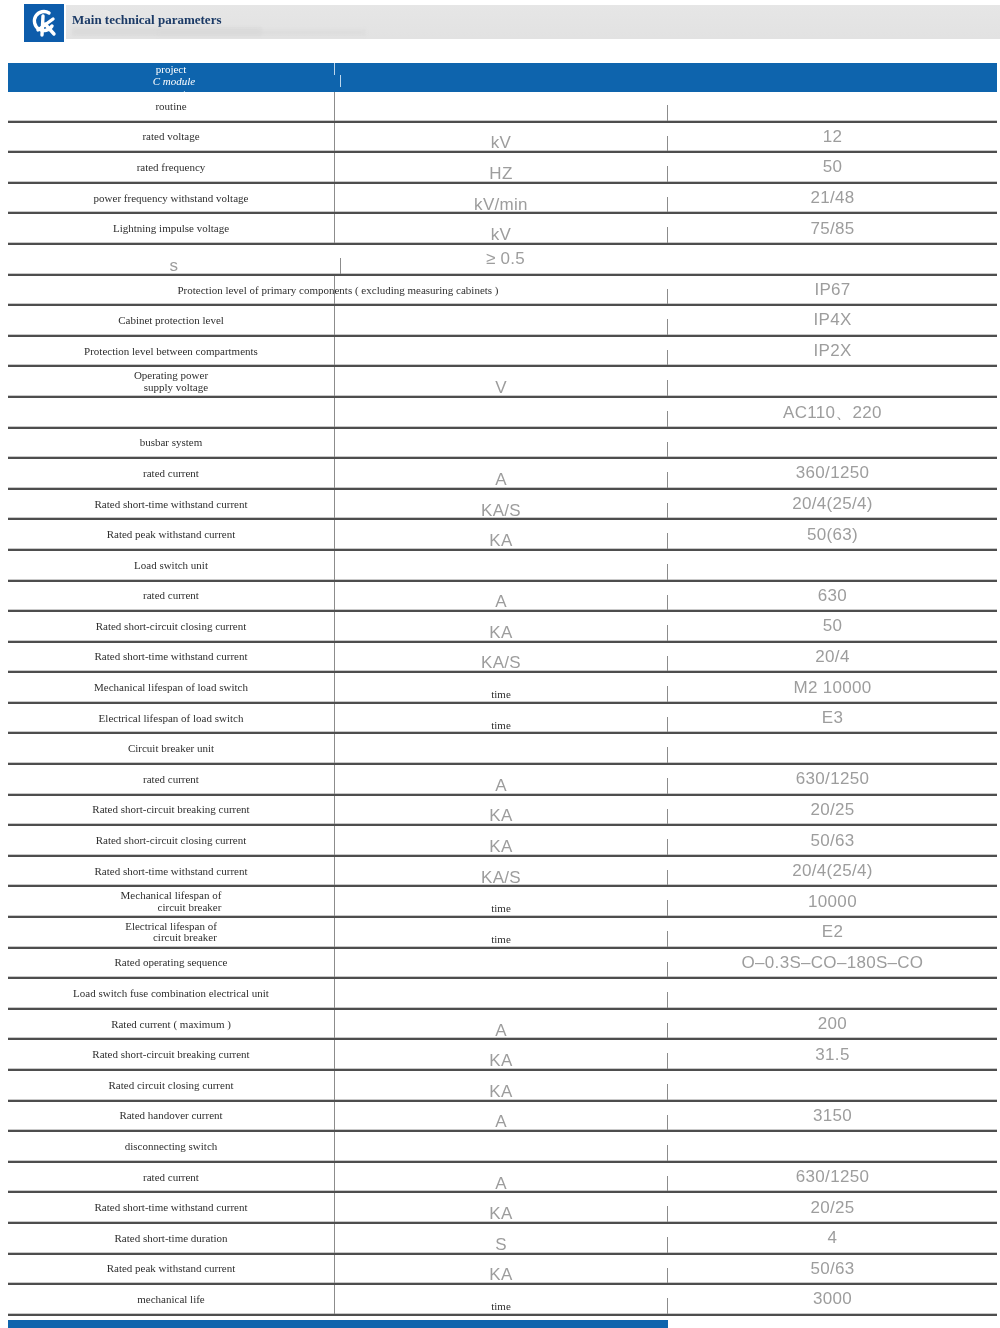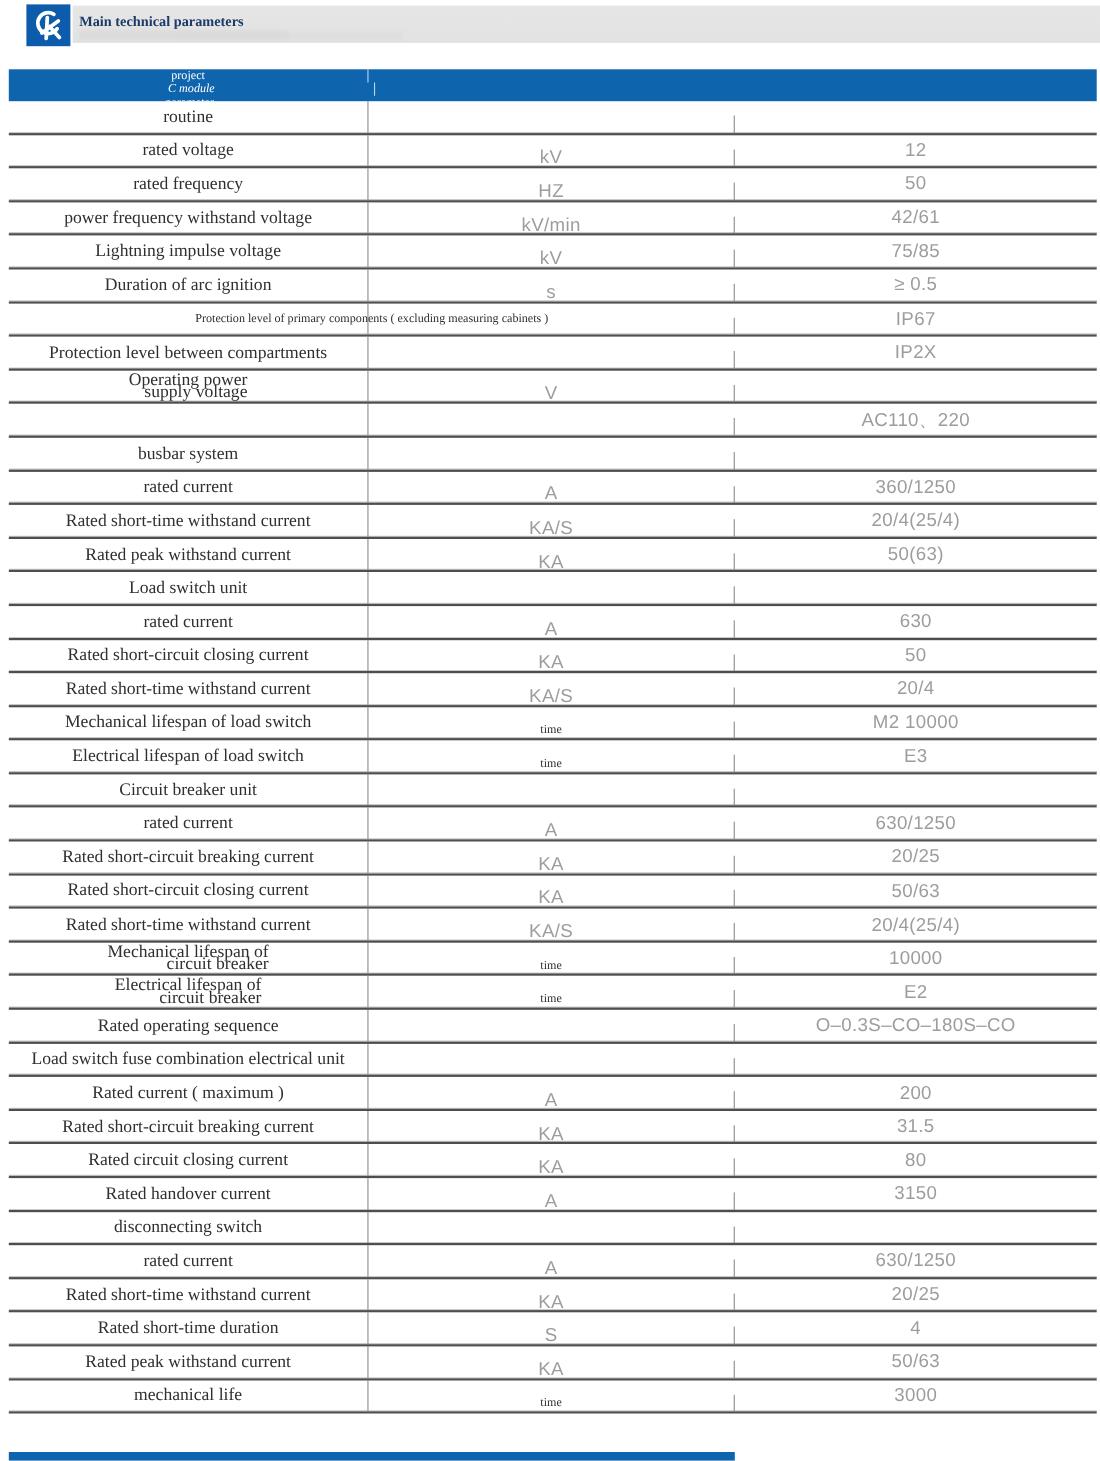--- a/index.html
+++ b/index.html
@@ -46,21 +46,21 @@
   .row{
     display:flex;height:30.6px;box-sizing:border-box;position:relative;
     border-bottom:2px solid #4e4e4e;
     box-shadow:inset 0 -3px 0 -2px #c9c9c9;
   }
   .cell{
     box-sizing:border-box;display:flex;align-items:center;justify-content:center;
     text-align:center;overflow:visible;
   }
   .cell.project{width:327px;border-right:1px solid #8c8c8c;
-    font-size:16px;color:#2f2f2f;line-height:11px;}
+    font-size:11px;color:#2f2f2f;line-height:11px;}
   .cell.module{width:333px;border-right:1px solid #8c8c8c;margin-top:13px;}
   .cell.parameter{width:329px;}
   .big{
     font-family:"Liberation Sans", sans-serif;
     font-size:17px;color:#9d9d9d;letter-spacing:.3px;font-weight:400;
   }
   .cell.module.small-unit{font-family:"Liberation Serif", serif;
     font-size:11px;color:#2f2f2f;letter-spacing:0;text-align:right;}
   .two-line-block{display:inline-block;text-align:right;line-height:11.5px;}
   .row.wide .cell.project{position:static;}
@@ -115,38 +115,42 @@
     <div class="cell parameter big">12</div>
   </div>
       <div class="row">
     <div class="cell project">rated frequency</div>
     <div class="cell module big">HZ</div>
     <div class="cell parameter big">50</div>
   </div>
       <div class="row">
     <div class="cell project">power frequency withstand voltage</div>
     <div class="cell module big">kV/min</div>
-    <div class="cell parameter big">42/61</div>
+    <div class="cell parameter big">21/48</div>
   </div>
       <div class="row">
     <div class="cell project">Lightning impulse voltage</div>
     <div class="cell module big">kV</div>
     <div class="cell parameter big">75/85</div>
   </div>
       <div class="row">
-    <div class="cell project">Duration of arc ignition</div>
     <div class="cell module big">s</div>
     <div class="cell parameter big">≥ 0.5</div>
   </div>
       <div class="row wide">
     <div class="cell project"></div>
     <div class="cell module big"></div>
     <div class="cell parameter big">IP67</div>
   <span class="wide-text">Protection level of primary components ( excluding measuring cabinets )</span>
       </div>
+      <div class="row">
+    <div class="cell project">Cabinet protection level</div>
+    <div class="cell module big"></div>
+    <div class="cell parameter big">IP4X</div>
+  </div>
       <div class="row">
     <div class="cell project">Protection level between compartments</div>
     <div class="cell module big"></div>
     <div class="cell parameter big">IP2X</div>
   </div>
       <div class="row">
     <div class="cell project">
           <span class="two-line-block">Operating power<br>supply voltage</span>
         </div>
     <div class="cell module big">V</div>
@@ -262,21 +266,20 @@
     <div class="cell parameter big">200</div>
   </div>
       <div class="row">
     <div class="cell project">Rated short-circuit breaking current</div>
     <div class="cell module big">KA</div>
     <div class="cell parameter big">31.5</div>
   </div>
       <div class="row">
     <div class="cell project">Rated circuit closing current</div>
     <div class="cell module big">KA</div>
-    <div class="cell parameter big">80</div>
   </div>
       <div class="row">
     <div class="cell project">Rated handover current</div>
     <div class="cell module big">A</div>
     <div class="cell parameter big">3150</div>
   </div>
       <div class="row">
     <div class="cell project">disconnecting switch</div>
     <div class="cell module big"></div>
     <div class="cell parameter big"></div>

